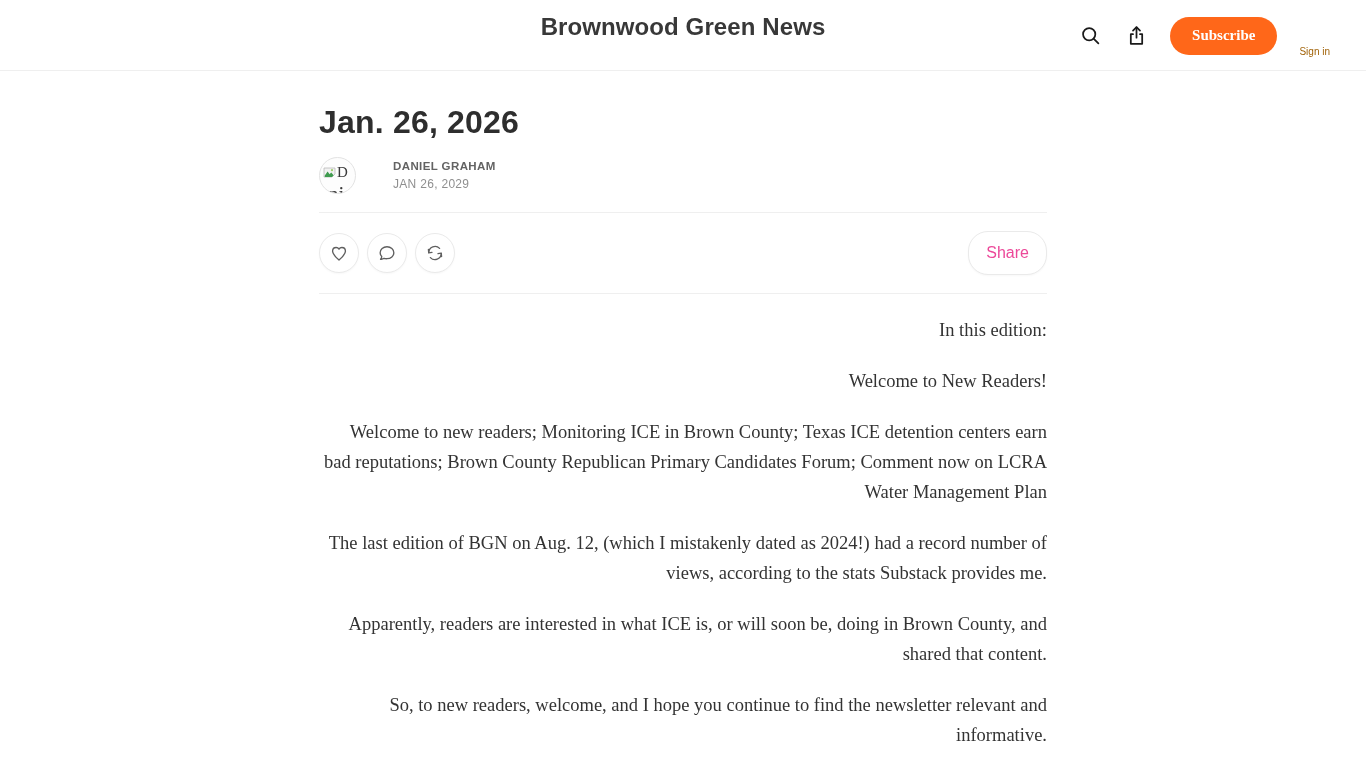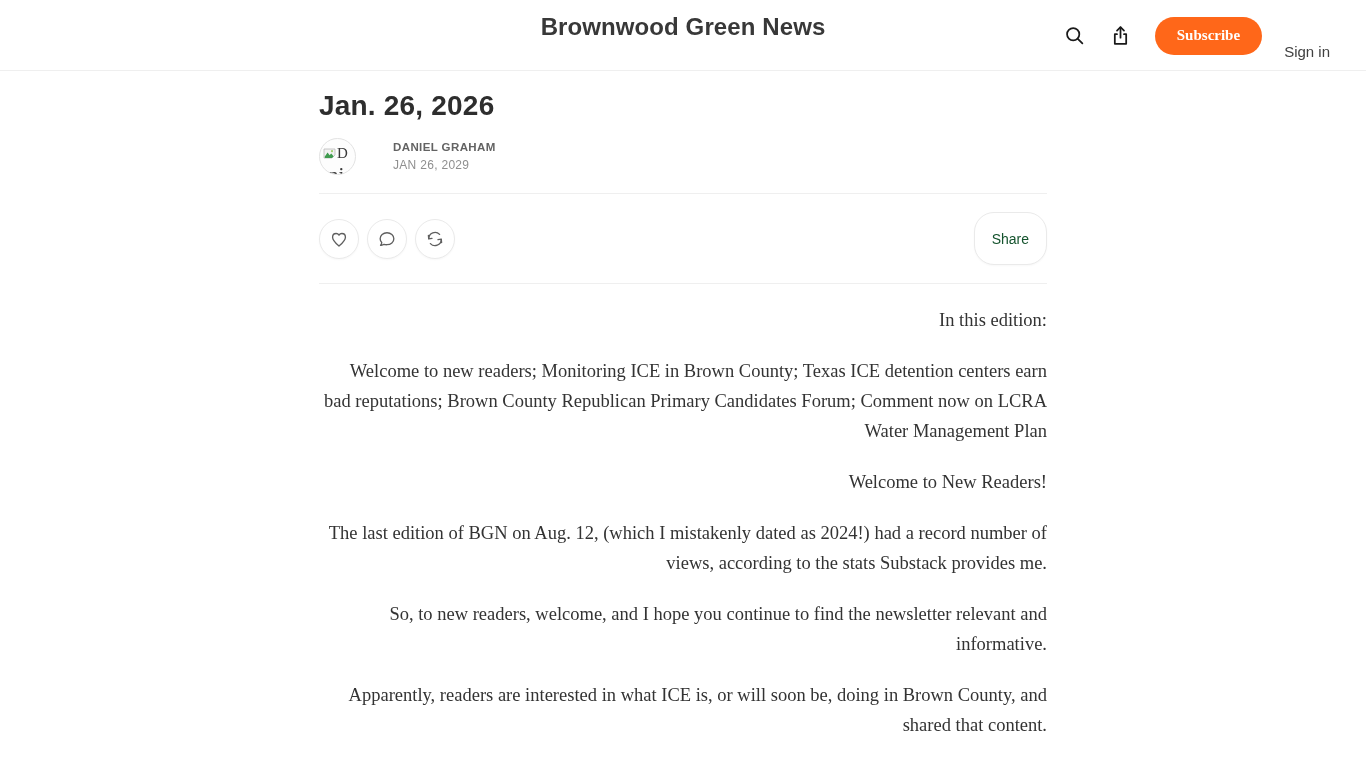--- a/index.html
+++ b/index.html
@@ -48,35 +48,35 @@
     border: none;
     border-radius: 22px;
     height: 38px;
     padding: 0 22px;
     font-size: 15px;
     font-weight: 700;
     font-family: Liberation Serif, serif;
     cursor: pointer;
   }
   .signin-link {
-    font-size: 15px;
-    color: #404040;
+    font-size: 10px;
+    color: #a16207;
     text-decoration: none;
     cursor: pointer;
     margin-top: 31px;
   }
 
   
   .content {
     width: 728px;
     margin: 0 auto;
   }
   .post-title {
-    margin-top: 19px;
-    font-size: 28px;
+    margin-top: 33px;
+    font-size: 32px;
     font-weight: 700;
     color: #2e2e2e;
     letter-spacing: 0.2px;
   }
   .byline {
     margin-top: 16px;
     display: flex;
     align-items: center;
     gap: 13px;
   }
@@ -130,29 +130,29 @@
     border: 1px solid #eaeaea;
     background: #ffffff;
     box-shadow: 0 1px 2px rgba(0,0,0,0.03);
     display: flex; align-items: center; justify-content: center;
     margin-right: 8px;
     cursor: pointer;
     color: #5f5f5f;
   }
   .share-pill {
     margin-left: auto;
-    height: 53px;
+    height: 44px;
     border-radius: 20px;
     border: 1px solid #eaeaea;
     background: #ffffff;
     box-shadow: 0 1px 2px rgba(0,0,0,0.03);
     padding: 0 17px;
     display: flex; align-items: center;
-    font-size: 14px;
-    color: #14532d;
+    font-size: 16px;
+    color: #ec4899;
     font-family: "Liberation Sans", sans-serif;
     cursor: pointer;
   }
 
   
   .article {
     font-family: "Liberation Serif", serif;
     font-size: 18.5px;
     line-height: 30px;
     color: #333333;
@@ -225,21 +225,21 @@
         <polyline points="19.9,16.2 19.5,12.2 15.6,12.8"></polyline>
         <path d="M4.5 11.5 A7.5 7.5 0 0 1 17.5 6.5"></path>
         <polyline points="4.1,7.8 4.5,11.8 8.4,11.2"></polyline>
       </svg>
     </button>
     <button class="share-pill">Share</button>
   </div>
 
   <article class="article">
     <p>In this edition:</p>
+    <p>Welcome to New Readers!</p>
     <p>Welcome to new readers; Monitoring ICE in Brown County; Texas ICE detention centers earn bad reputations; Brown County Republican Primary Candidates Forum; Comment now on LCRA Water Management Plan</p>
-    <p>Welcome to New Readers!</p>
     <p>The last edition of BGN on Aug. 12, (which I mistakenly dated as 2024!) had a record number of views, according to the stats Substack provides me.</p>
+    <p>Apparently, readers are interested in what ICE is, or will soon be, doing in Brown County, and shared that content.</p>
     <p>So, to new readers, welcome, and I hope you continue to find the newsletter relevant and informative.</p>
-    <p>Apparently, readers are interested in what ICE is, or will soon be, doing in Brown County, and shared that content.</p>
     <p>ICE Watch in Brown County is at Your County Commissioners Meeting</p>
   </article>
 
 </main>
 
 </body></html>

